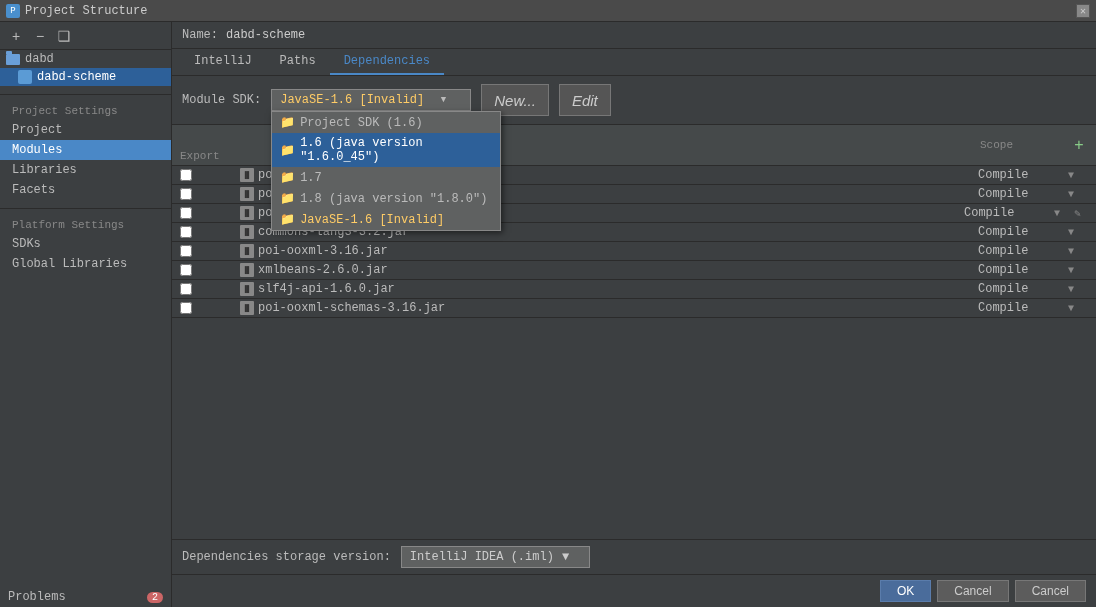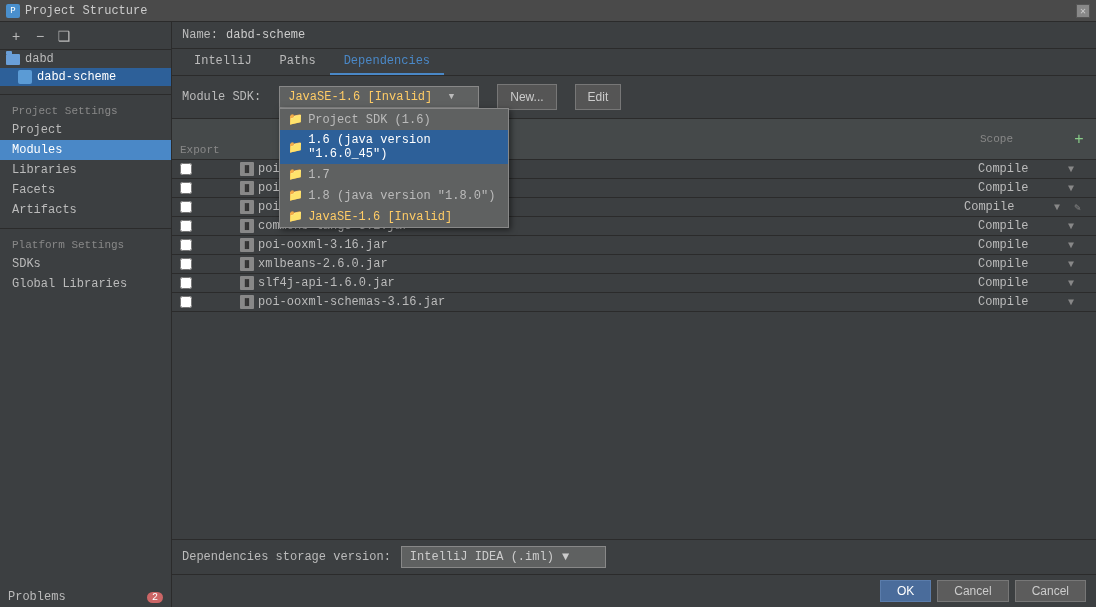--- a/index.html
+++ b/index.html
@@ -211,21 +211,21 @@
     .tab.active {
       color: #4a88c7;
       border-bottom: 2px solid #4a88c7;
     }
 
     
     .sdk-row {
       display: flex;
       align-items: center;
       padding: 8px 10px;
-      gap: 18px;
+      gap: 10px;
       border-bottom: 1px solid #2b2b2b;
       position: relative;
     }
     .sdk-label {
       color: #bbbbbb;
       font-size: 12px;
       white-space: nowrap;
     }
     .sdk-dropdown-container {
       position: relative;
@@ -246,22 +246,23 @@
     .sdk-dropdown-arrow {
       font-size: 9px;
       color: #bbbbbb;
     }
     .sdk-new-btn, .sdk-edit-btn {
       padding: 2px 12px;
       background: #555;
       border: 1px solid #777;
       color: #cccccc;
       cursor: pointer;
-      font-size: 12px;
-      height: 26px;
+      font-size: 15px;
+      height: 32px;
+      font-style: italic;
     }
 
     
     .dropdown-popup {
       position: absolute;
       top: 100%;
       left: 0;
       width: 230px;
       background: #5f6161;
       border: 1px solid #888;
@@ -390,21 +391,21 @@
       gap: 10px;
     }
     .storage-label {
       color: #bbbbbb;
       font-size: 12px;
     }
     .storage-dropdown {
       background: #5f6161;
       border: 1px solid #888;
       color: #cccccc;
-      padding: 2px 36px 2px 8px;
+      padding: 2px 20px 2px 8px;
       font-size: 12px;
       cursor: pointer;
       height: 22px;
       display: flex;
       align-items: center;
       gap: 8px;
     }
 
     
     .footer {
@@ -470,23 +471,20 @@
       </div>
       <div class="sidebar-item active">
         <span>Modules</span>
       </div>
       <div class="sidebar-item">
         <span>Libraries</span>
       </div>
       <div class="sidebar-item">
         <span>Facets</span>
       </div>
-      <div class="sidebar-item">
-        <span>Artifacts</span>
-      </div>
     </div>
 
     <div style="margin-top: 8px; border-top: 1px solid #2b2b2b; padding-top: 4px;">
       <div class="sidebar-item section-header">Platform Settings</div>
       <div class="sidebar-item">
         <span>SDKs</span>
       </div>
       <div class="sidebar-item">
         <span>Global Libraries</span>
       </div>

